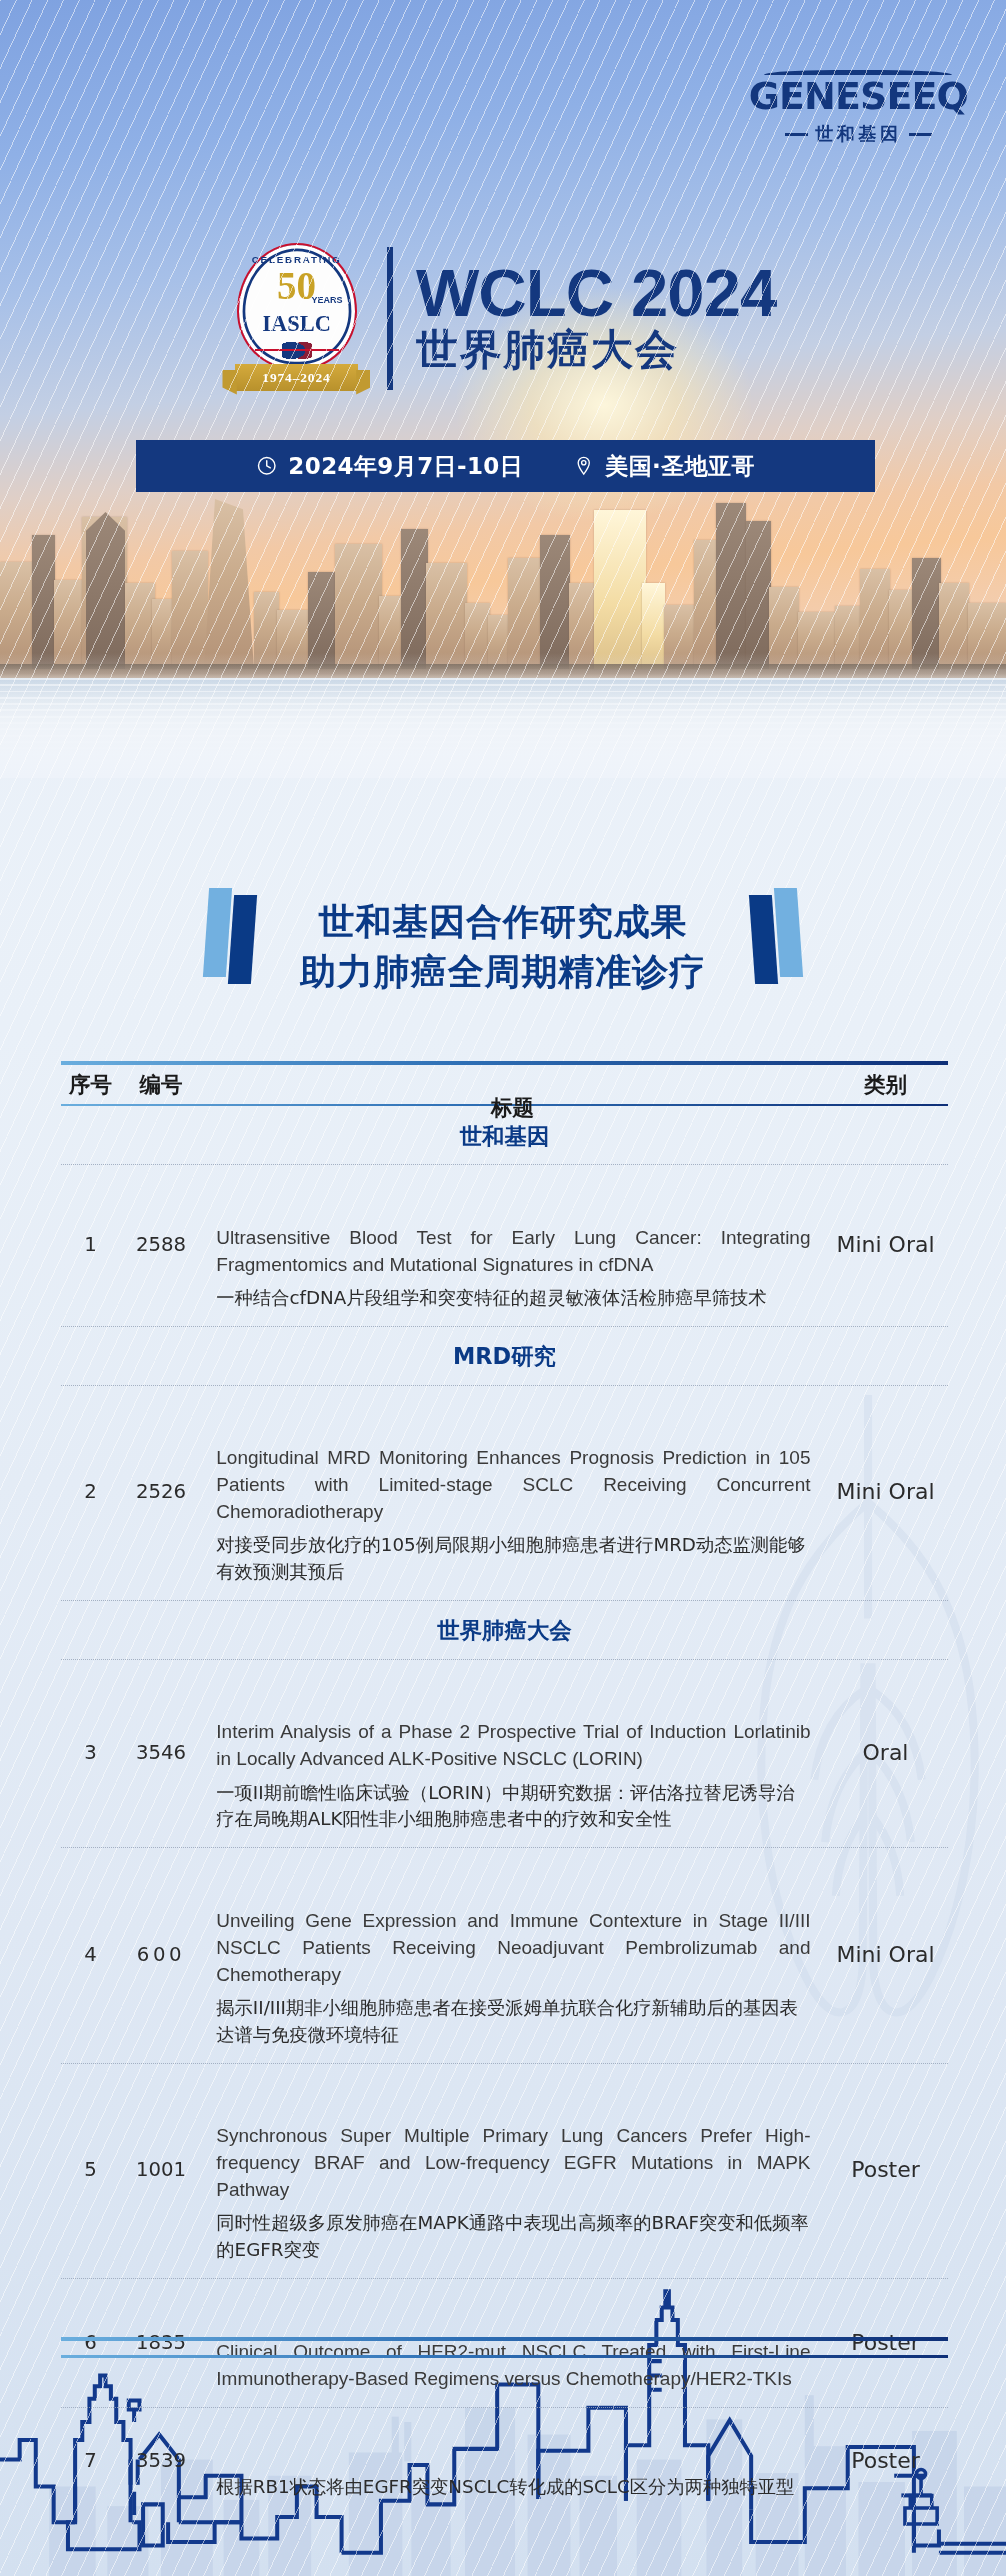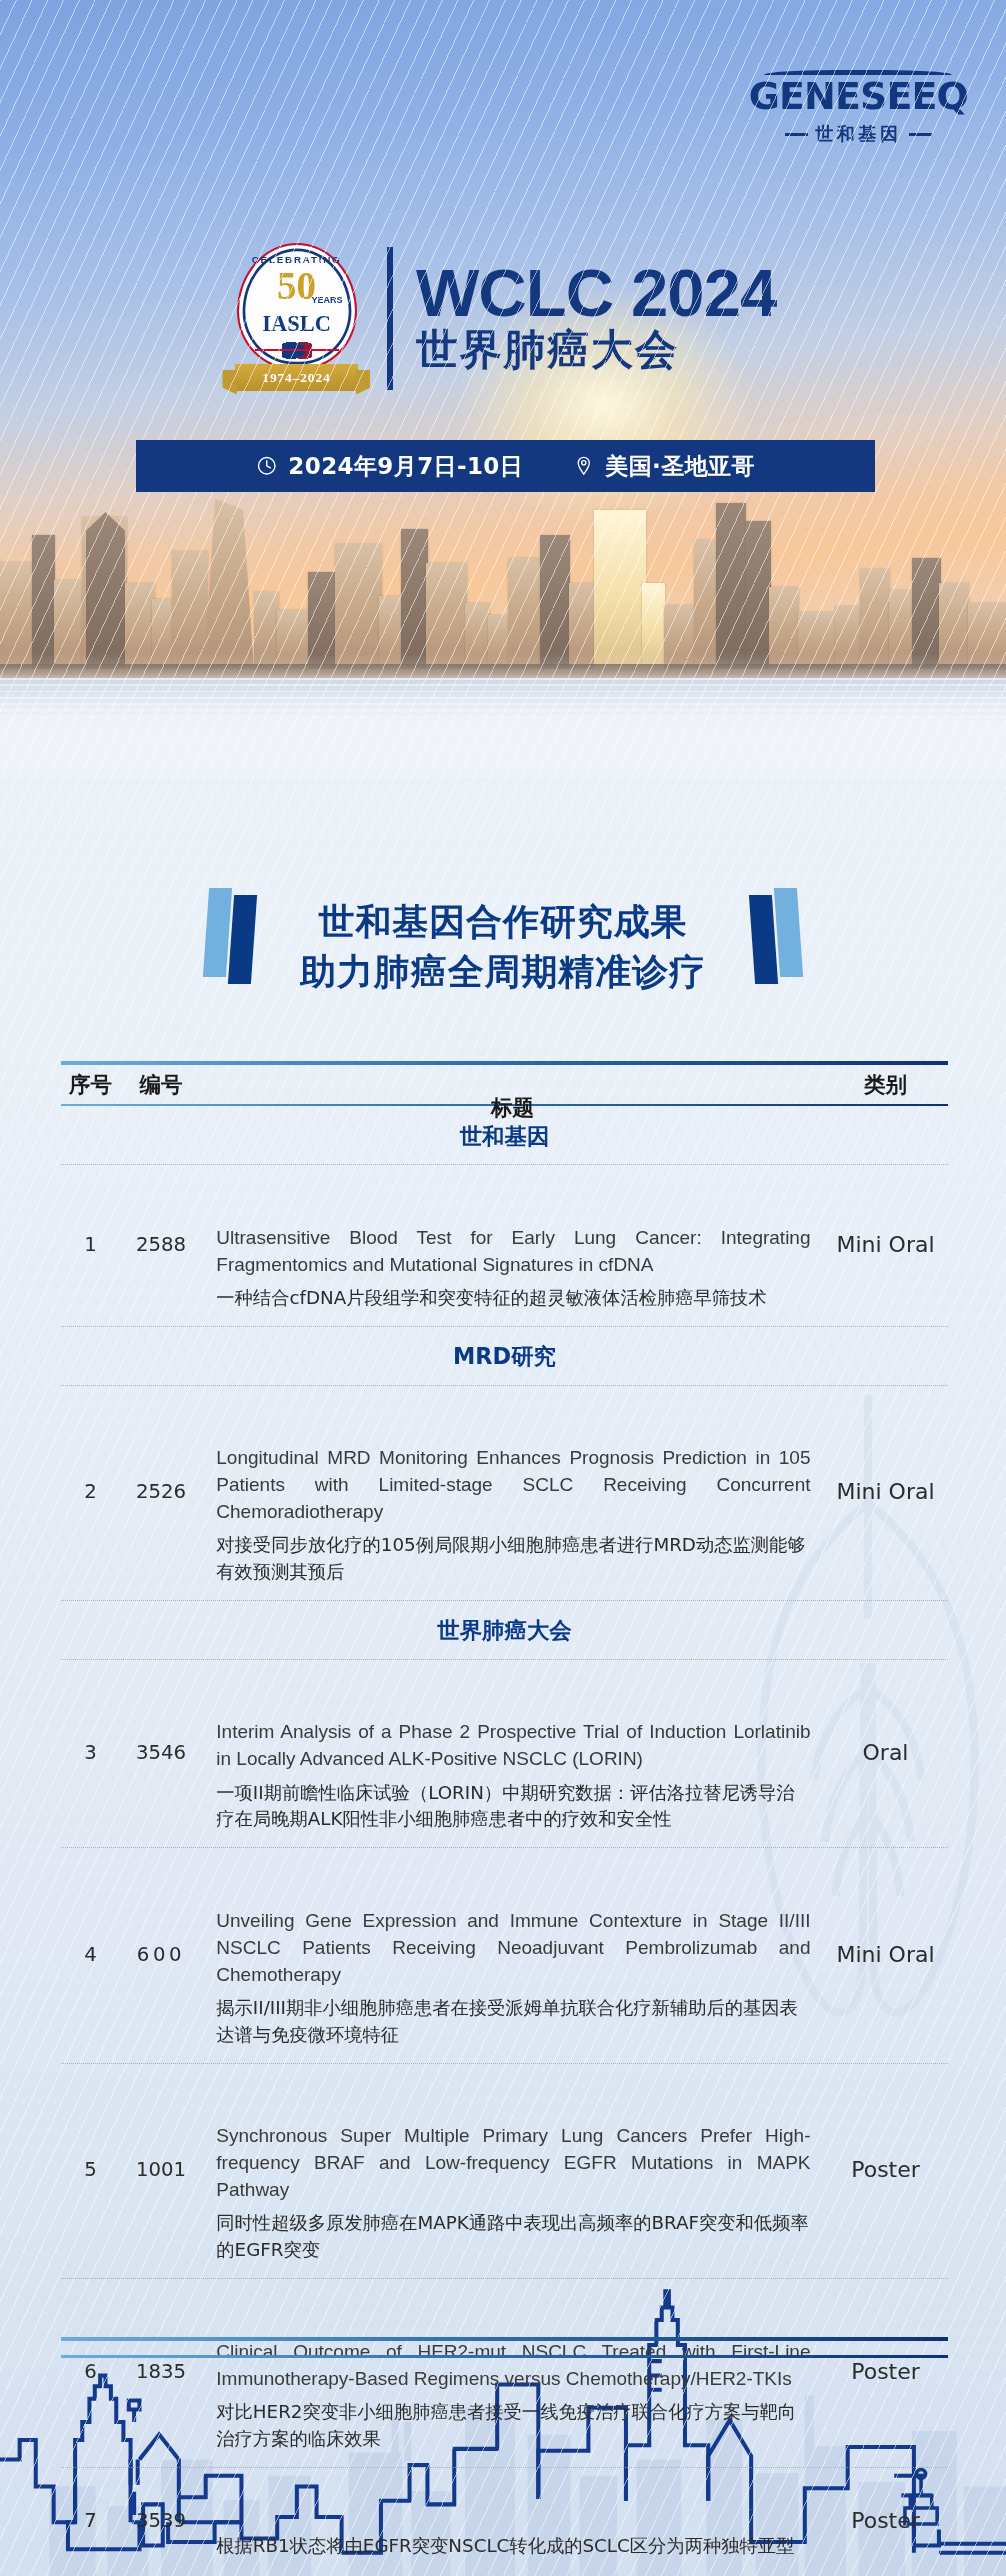--- a/index.html
+++ b/index.html
@@ -331,21 +331,20 @@
             <div class="t-cn2">同时性超级多原发肺癌在MAPK通路中表现出高频率的BRAF突变和低频率的EGFR突变</div>
           </div>
           <div class="c-ty">Poster</div>
         </div>
         <div class="dots"></div>
         <div class="row">
           <div class="c-no">6</div>
           <div class="c-id">1835</div>
           <div class="c-ti">
             <div class="t-en2">Clinical Outcome of HER2-mut NSCLC Treated with First-Line Immunotherapy-Based Regimens versus Chemotherapy/HER2-TKIs</div>
-            <div class="t-cn2">对比HER2突变非小细胞肺癌患者接受一线免疫治疗联合化疗方案与靶向治疗方案的临床效果</div>
           </div>
           <div class="c-ty">Poster</div>
         </div>
         <div class="dots"></div>
         <div class="row">
           <div class="c-no">7</div>
           <div class="c-id">3539</div>
           <div class="c-ti">
             <div class="t-cn2">根据RB1状态将由EGFR突变NSCLC转化成的SCLC区分为两种独特亚型</div>
           </div>

